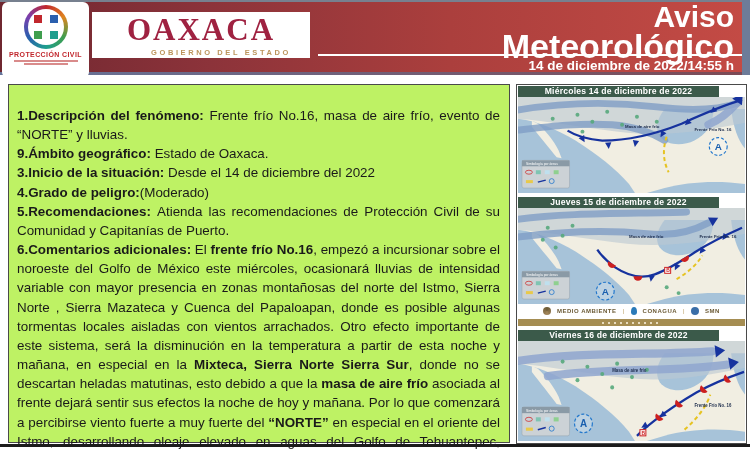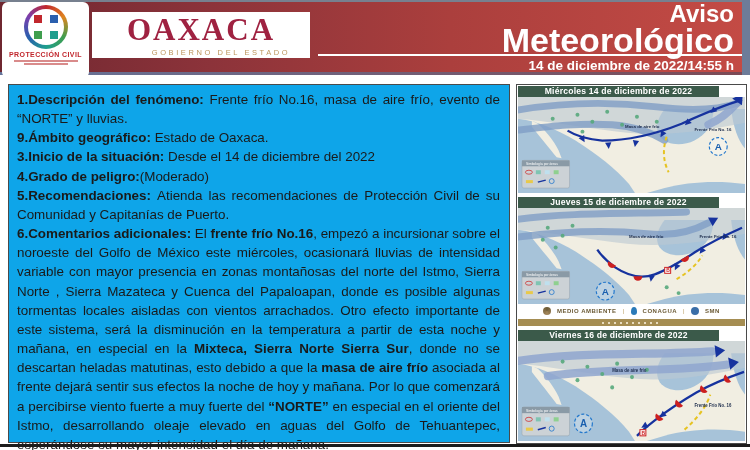--- a/index.html
+++ b/index.html
@@ -26,30 +26,30 @@
   .sq3{left:10px;top:26px;background:#3f9e4e;}
   .sq4{left:26px;top:26px;background:#1e9e8e;}
   .logo-title{font-size:7px;font-weight:bold;color:#c1272d;letter-spacing:.4px;margin-top:2px;white-space:nowrap;}
   .logo-sub{width:64px;height:2px;background:#d98b8b;margin-top:2px;}
   .logo-sub2{width:44px;height:2px;background:#d98b8b;margin-top:1px;}
 
   .brand-card{position:absolute;left:92px;top:12px;width:218px;height:46px;background:#ffffff;
        display:flex;flex-direction:column;align-items:center;justify-content:center;}
   .brand-name{font-family:"Liberation Serif","DejaVu Serif",serif;font-weight:bold;color:#9f2241;
        font-size:31px;letter-spacing:2px;line-height:1;}
-  .brand-tag{font-size:7.5px;font-weight:normal;color:#bc955c;letter-spacing:2.6px;margin-top:3px;margin-left:40px;}
+  .brand-tag{font-size:7.5px;font-weight:bold;color:#bc955c;letter-spacing:2.6px;margin-top:3px;margin-left:40px;}
 
   .aviso{position:absolute;right:16px;top:1px;text-align:right;color:#ffffff;font-weight:bold;line-height:.92;}
-  .aviso-l1{font-size:24px;}
+  .aviso-l1{font-size:30px;}
   .aviso-l2{font-size:34px;}
   .hdr-date{position:absolute;right:16px;top:56px;color:#ffffff;font-size:13.5px;font-weight:bold;}
 
   
-  .panel{position:absolute;left:8px;top:84px;width:502px;height:359px;background:#0ea5e9;
-       border:1.6px solid #4a4a4a;box-sizing:border-box;padding:5px 9px 0 8px;
+  .panel{position:absolute;left:8px;top:84px;width:502px;height:359px;background:#bef264;
+       border:1.6px solid #4a4a4a;box-sizing:border-box;padding:21px 9px 0 8px;
        font-size:13.4px;line-height:1.43;color:#1a1a1a;text-align:justify;}
   .panel p{margin:0;}
   .panel b{font-weight:bold;}
 
   
   .maps-panel{position:absolute;left:516px;top:84px;width:231px;height:360px;background:#ffffff;
        border:1.6px solid #4a4a4a;box-sizing:border-box;padding:1px;}
   .map-card{position:relative;width:201px;}
   .map-header{background:#3b5a4a;color:#ffffff;font-weight:bold;font-size:8.6px;text-align:center;
        height:11px;line-height:11px;letter-spacing:.2px;}

